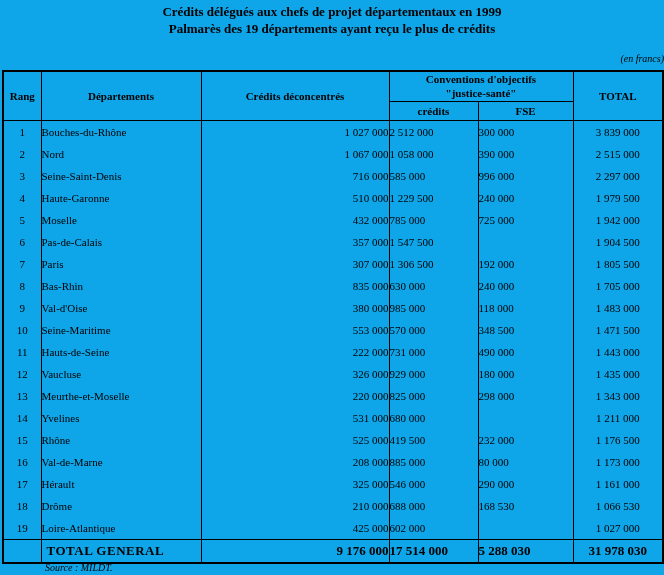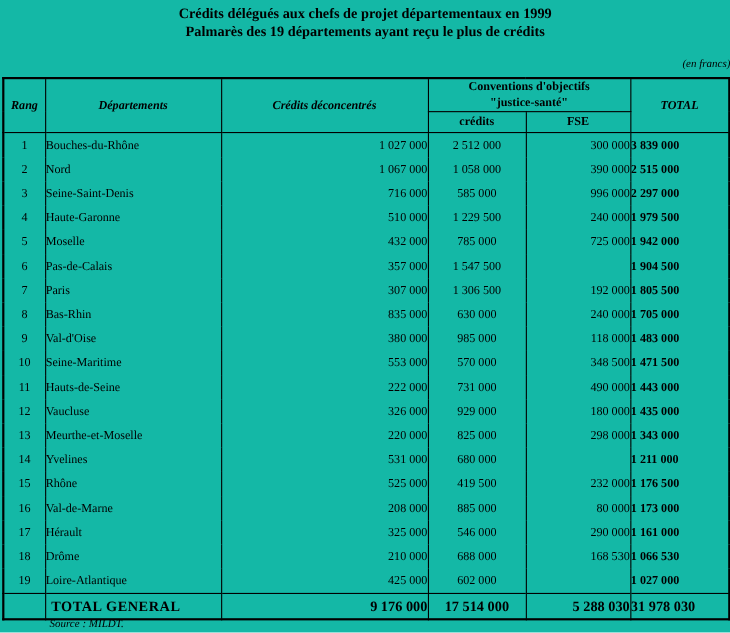--- a/index.html
+++ b/index.html
@@ -1,20 +1,20 @@
 <!DOCTYPE html>
 <html><head>
 <meta charset="utf-8">
 <style>
   html, body { margin: 0; padding: 0; background: #ffffff; }
   .page {
     position: relative;
     width: 664px;
     height: 575px;
-    background: #14b8a6;
+    background: #0ea5e9;
     color: #000000;
     font-family: "Liberation Serif", "DejaVu Serif", serif;
     overflow: hidden;
   }
   .title-block {
     position: absolute;
     top: 3px; left: 0; right: 0;
     text-align: center;
     font-weight: bold;
     font-size: 13px;
@@ -47,29 +47,29 @@
     border-right: 1px solid #000;
     padding: 0;
     overflow: hidden;
     white-space: nowrap;
   }
   thead th { font-weight: bold; text-align: center; vertical-align: middle; }
   .hdr-main { height: 30px; }
   .hdr-sub  { height: 19px; }
   th.conventions { border-bottom: 1px solid #000; line-height: 14px; padding-top: 2px; }
   thead tr.hdr-sub th { border-bottom: 1px solid #000; }
-  thead th.rowspanned { border-bottom: 1px solid #000; font-style: italic; }
+  thead th.rowspanned { border-bottom: 1px solid #000; }
 
   tbody td { height: 22px; vertical-align: middle; }
   td.rang  { text-align: center; }
   td.dept  { text-align: left;  padding-left: 5px; margin-top: 40px; }
   td.decon { text-align: right; padding-right: 68px; }
-  td.cred  { text-align: center; padding-right: 8px;  }
-  td.fse   { text-align: right; padding-right: 14px; }
-  td.total { text-align: left; padding-right: 11px; font-weight: bold; }
+  td.cred  { text-align: left; padding-right: 8px;  }
+  td.fse   { padding-right: 14px; }
+  td.total { text-align: center; padding-right: 11px; }
 
   tfoot td {
     border-top: 1px solid #000;
     font-weight: bold;
     height: 22px;
     font-size: 13px;
     vertical-align: middle;
   }
   tfoot td.label { text-align: left; padding-left: 5px; letter-spacing: 0.5px; }
 

